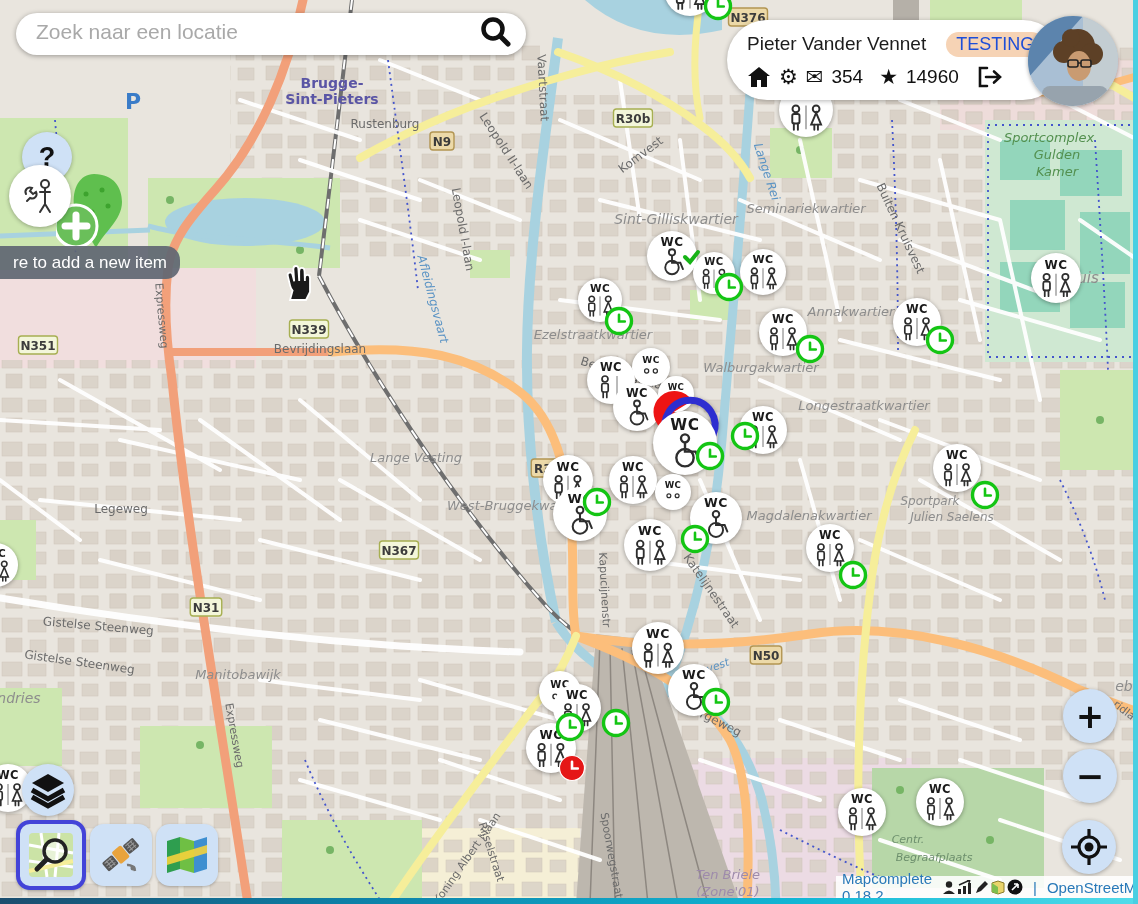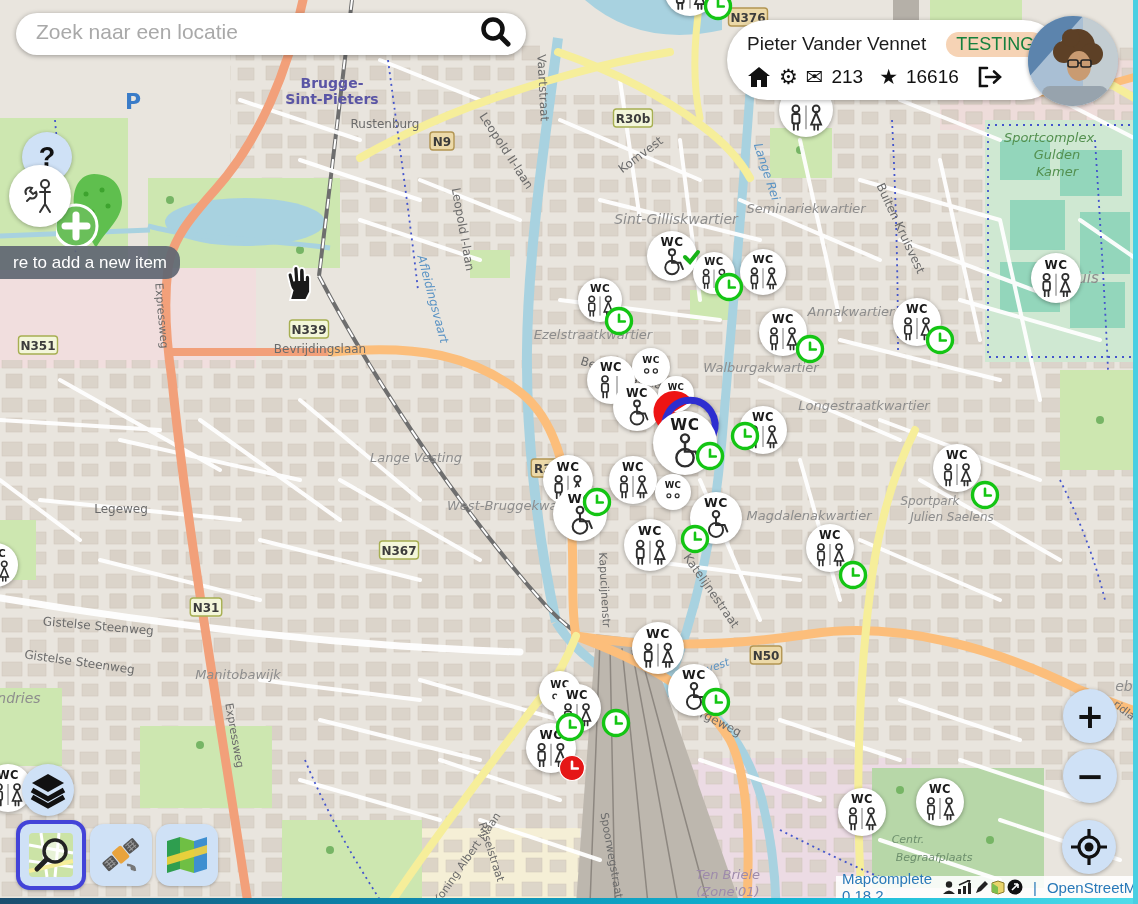--- a/index.html
+++ b/index.html
@@ -23,21 +23,21 @@
   .ovl{position:absolute;box-sizing:border-box;}
   .search-bar{left:16px;top:13px;width:510px;height:42px;background:#fff;border-radius:21px;
     display:flex;align-items:center;padding:0 12px 4px 18px;box-shadow:0 1px 5px rgba(0,0,0,.35);}
   .search-bar input{flex:1;border:none;outline:none;font-size:21px;color:#444;background:transparent;
     font-family:"Liberation Sans",sans-serif;}
   .search-bar input::placeholder{color:#a9a9a9;}
   .user-panel{left:727px;top:20px;width:336px;height:80px;background:#fff;border-radius:40px;
     box-shadow:0 1px 5px rgba(0,0,0,.3);padding:8px 0 0 20px;}
   .user-row1{display:flex;align-items:center;gap:20px;height:32px;}
   .user-name{font-size:19px;color:#1c1c1c;white-space:nowrap;}
-  .testing-badge{background:#f6d3b5;border-radius:13px;padding:2px 10px;font-size:18px;color:#15803d;}
+  .testing-badge{background:#f6d3b5;border-radius:13px;padding:2px 10px;font-size:18px;color:#1d4ed8;}
   .user-row2{display:flex;align-items:center;gap:8px;height:30px;margin-top:2px;font-size:19px;color:#111;}
   .uicon{font-family:"DejaVu Sans",sans-serif;font-size:21px;line-height:1;cursor:pointer;}
   .avatar{left:1028px;top:16px;width:90px;height:90px;border-radius:50%;overflow:hidden;
     box-shadow:0 1px 4px rgba(0,0,0,.35);}
   .round-btn{border-radius:50%;background:#cfe1f6;display:flex;align-items:center;justify-content:center;
     box-shadow:0 1px 4px rgba(0,0,0,.3);cursor:pointer;}
   .help-btn{left:22px;top:132px;width:50px;height:50px;font-size:27px;font-weight:bold;color:#111;}
   .theme-circle{left:9px;top:165px;width:62px;height:62px;background:#fff;border-radius:50%;
     box-shadow:0 1px 4px rgba(0,0,0,.3);display:flex;align-items:center;justify-content:center;}
   .add-tooltip{left:0;top:246px;height:33px;background:rgba(95,102,114,.92);color:#fff;
@@ -505,23 +505,23 @@
     <div class="user-row1">
       <span class="user-name">Pieter Vander Vennet</span>
       <span class="testing-badge">TESTING</span>
     </div>
     <div class="user-row2">
       <svg width="24" height="22" viewBox="0 0 24 22" style="cursor:pointer">
         <path d="M12 1 L23 10 L20 10 L20 21 L14 21 L14 14 L10 14 L10 21 L4 21 L4 10 L1 10 Z" fill="#111"></path>
       </svg>
       <span class="uicon">⚙</span>
       <span class="uicon">✉</span>
-      <span>213</span>
+      <span>354</span>
       <span class="uicon" style="margin-left:8px">★</span>
-      <span>16616</span>
+      <span>14960</span>
       <svg width="26" height="22" viewBox="0 0 26 22" style="margin-left:10px;cursor:pointer">
         <path d="M10 2 L3 2 L3 20 L10 20" fill="none" stroke="#111" stroke-width="2.6" stroke-linecap="round"></path>
         <path d="M9 11 L22 11 M17 5.5 L23 11 L17 16.5" fill="none" stroke="#111" stroke-width="2.6" stroke-linecap="round"></path>
       </svg>
     </div>
   </div>
 
   <div class="ovl avatar">
     <svg width="90" height="90" viewBox="0 0 90 90">
       <rect width="90" height="90" fill="#a9bfd4"></rect>

